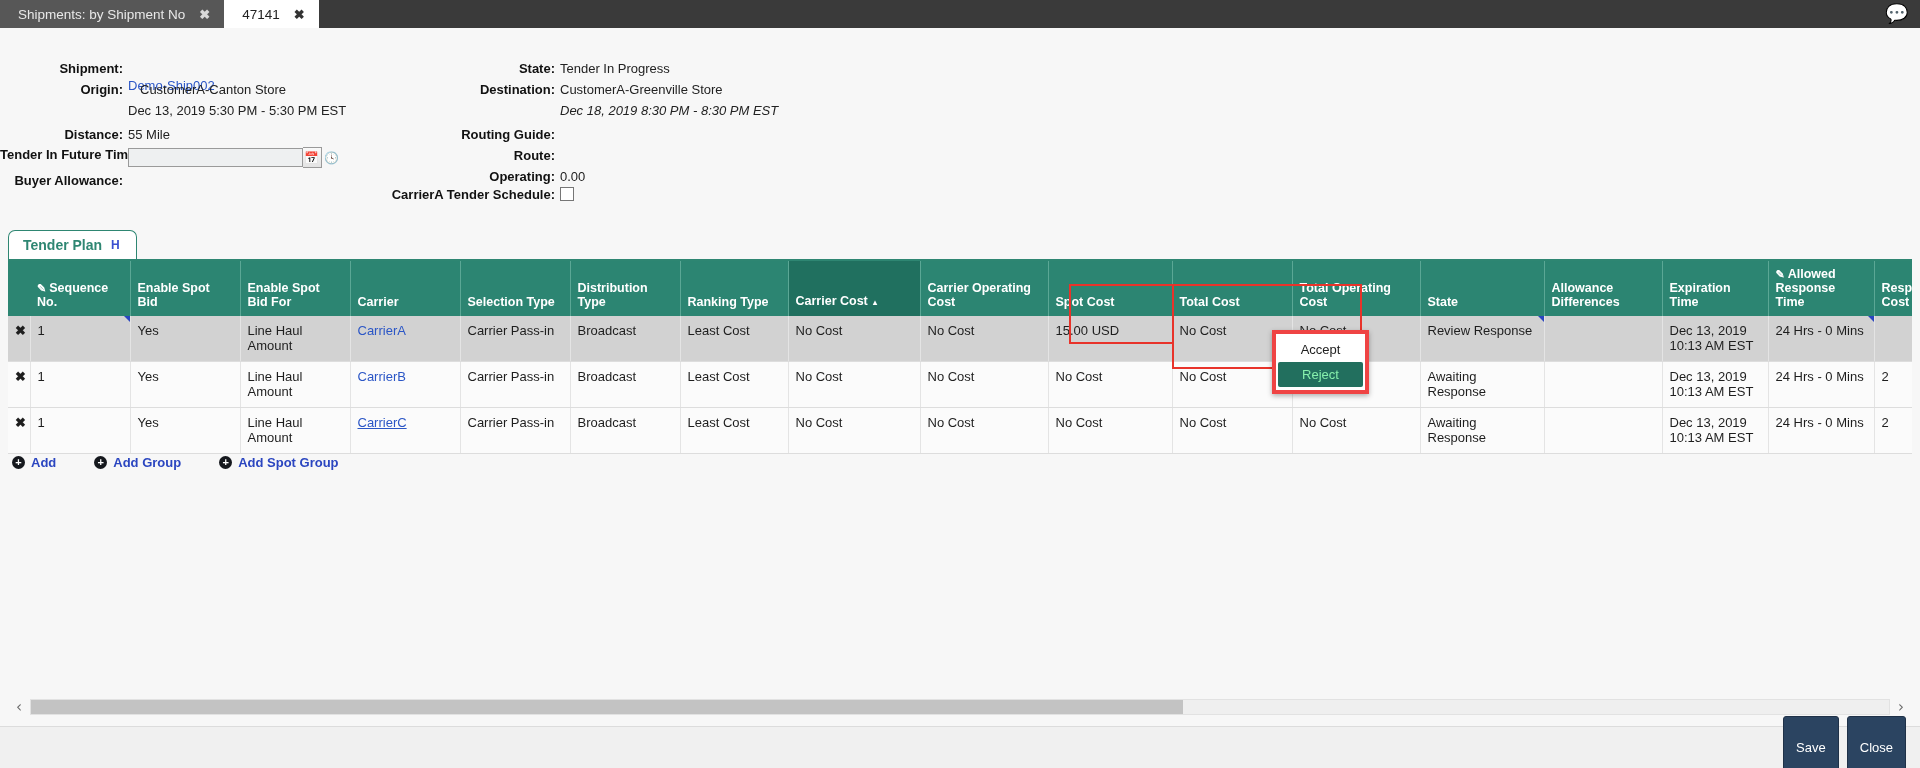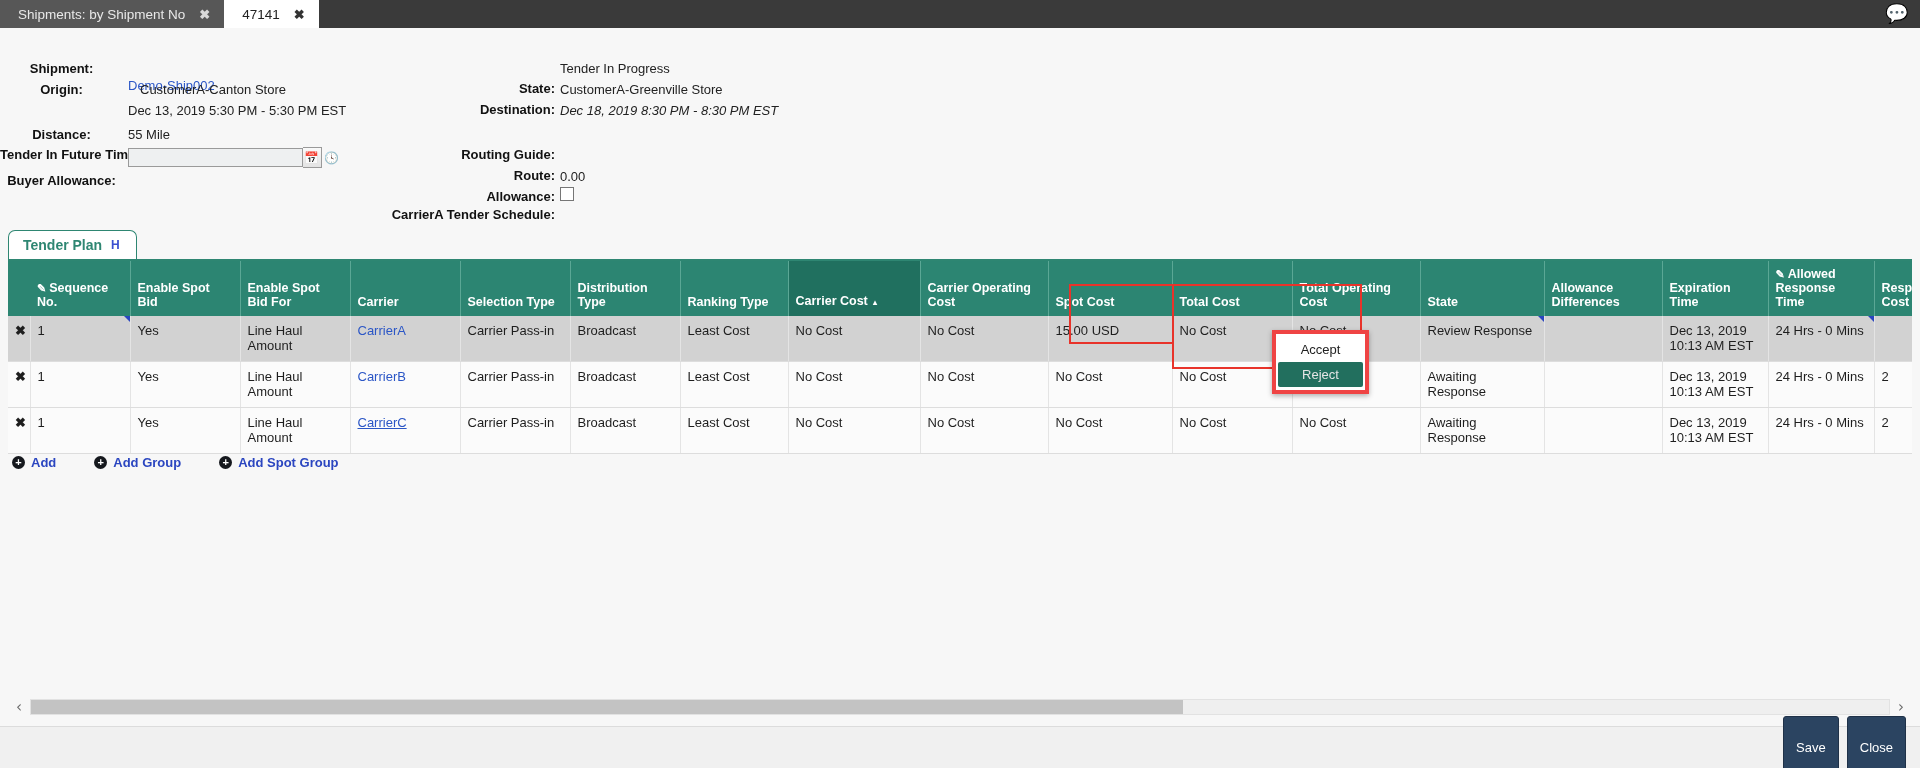--- a/index.html
+++ b/index.html
@@ -73,22 +73,22 @@
   .flabel {
     font-weight: bold;
     text-align: right;
     color: #111;
     padding-right: 5px;
     white-space: nowrap;
   }
   .fvalue { color: #222; white-space: nowrap; }
   .flink { color: #2b56c6; white-space: nowrap; margin-top: 17px; }
 
-  .col-l .flabel { width: 128px; text-align: center; }
-  .col-r .flabel { width: 130px; margin-top: 20px; }
+  .col-l .flabel { width: 128px; }
+  .col-r .flabel { width: 130px; }
 
   .date-input {
     width: 175px; height: 19px;
     border: 1px solid #9a9a9a;
     background: #eef0f1;
     vertical-align: middle;
   }
   .inp-wrap { display: flex; align-items: center; }
   .cal-btn, .clock-btn {
     width: 19px; height: 21px;
@@ -206,21 +206,21 @@
     width: 97px;
   }
   .ctxmenu .mi {
     padding: 5px 8px;
     font-size: 13px;
     text-align: center;
     color: #222;
     cursor: pointer;
     border-radius: 2px;
   }
-  .ctxmenu .mi.hl { background: #226f5e; color: #e5e5e5; }
+  .ctxmenu .mi.hl { background: #226f5e; color: #86efac; }
   .cursor-arrow {
     position: absolute;
     z-index: 9;
     width: 0; height: 0;
     pointer-events: none;
   }
 
   
   .addbar {
     position: absolute;
@@ -354,21 +354,21 @@
       <div class="flabel">Routing Guide:</div>
       <div class="fvalue"></div>
     </div>
 
     <div class="frow col-r" style="left:430px; top:120px;">
       <div class="flabel">Route:</div>
       <div class="fvalue"></div>
     </div>
 
     <div class="frow col-r" style="left:430px; top:141px;">
-      <div class="flabel">Allowance:</div>
+      <div class="flabel">Operating:</div>
       <div class="fvalue">0.00</div>
     </div>
 
     <div class="frow col-r" style="left:330px; top:159px;">
       <div class="flabel" style="width:230px">CarrierA Tender Schedule:</div>
       <div class="chk"></div>
     </div>
   </div>
 
   <div class="panel-tabs">

